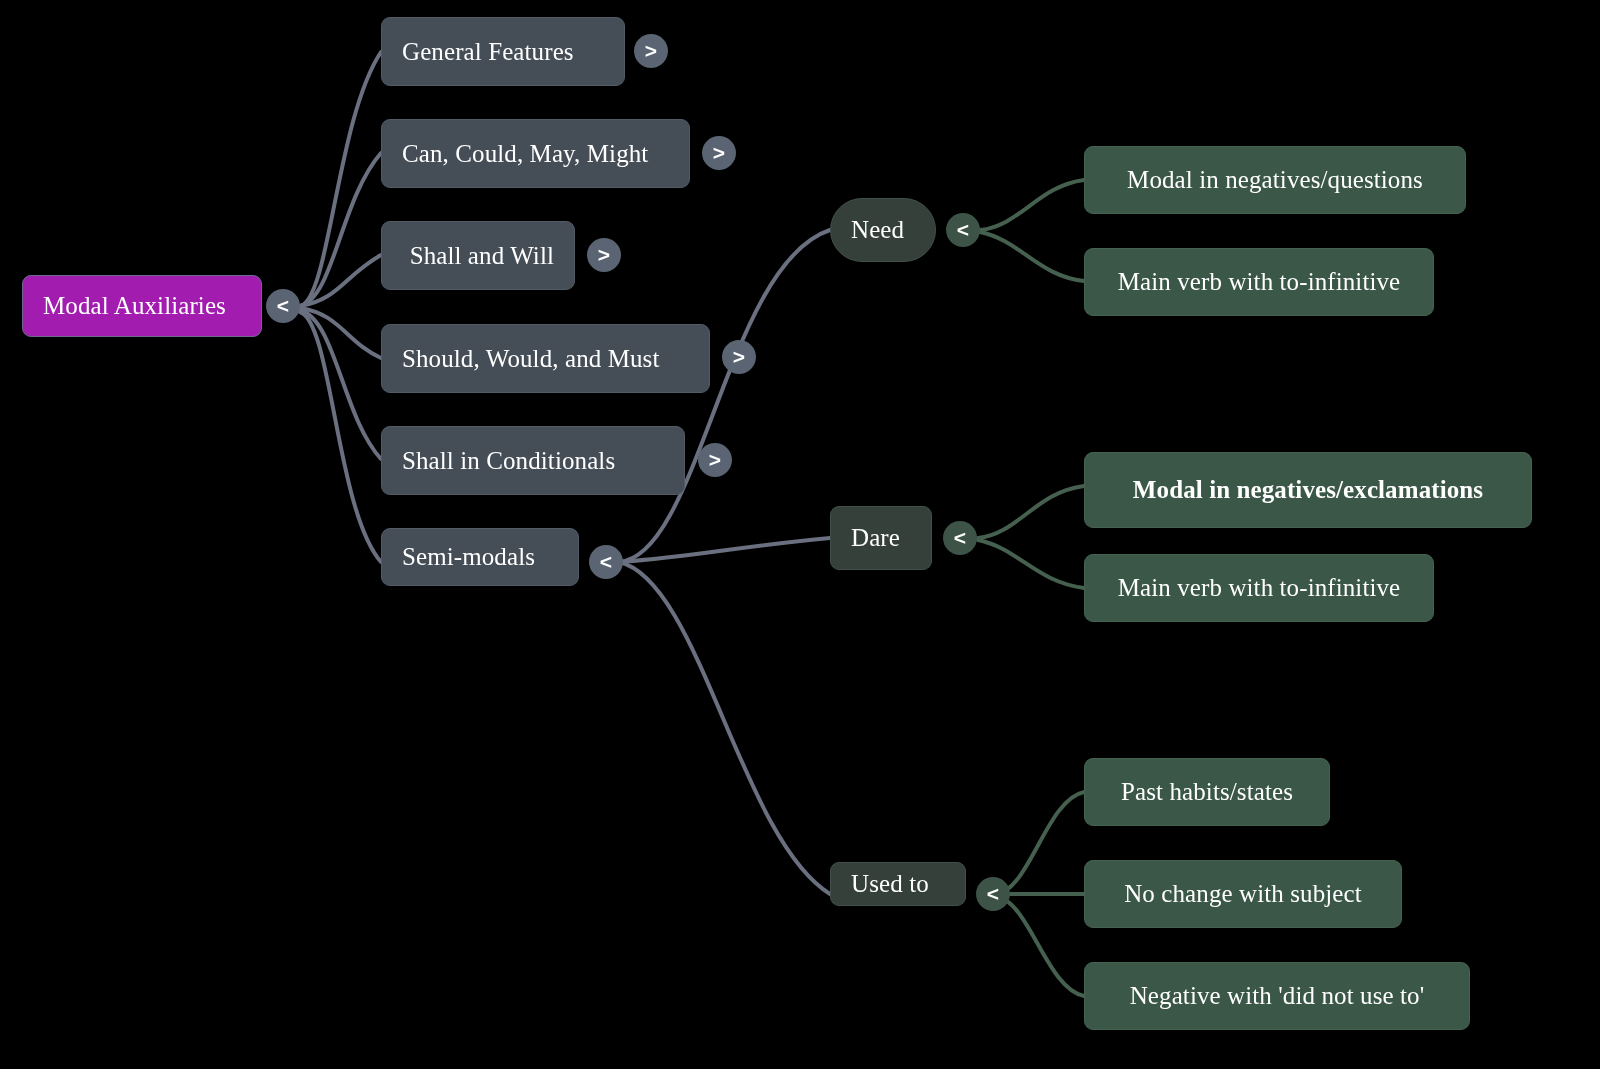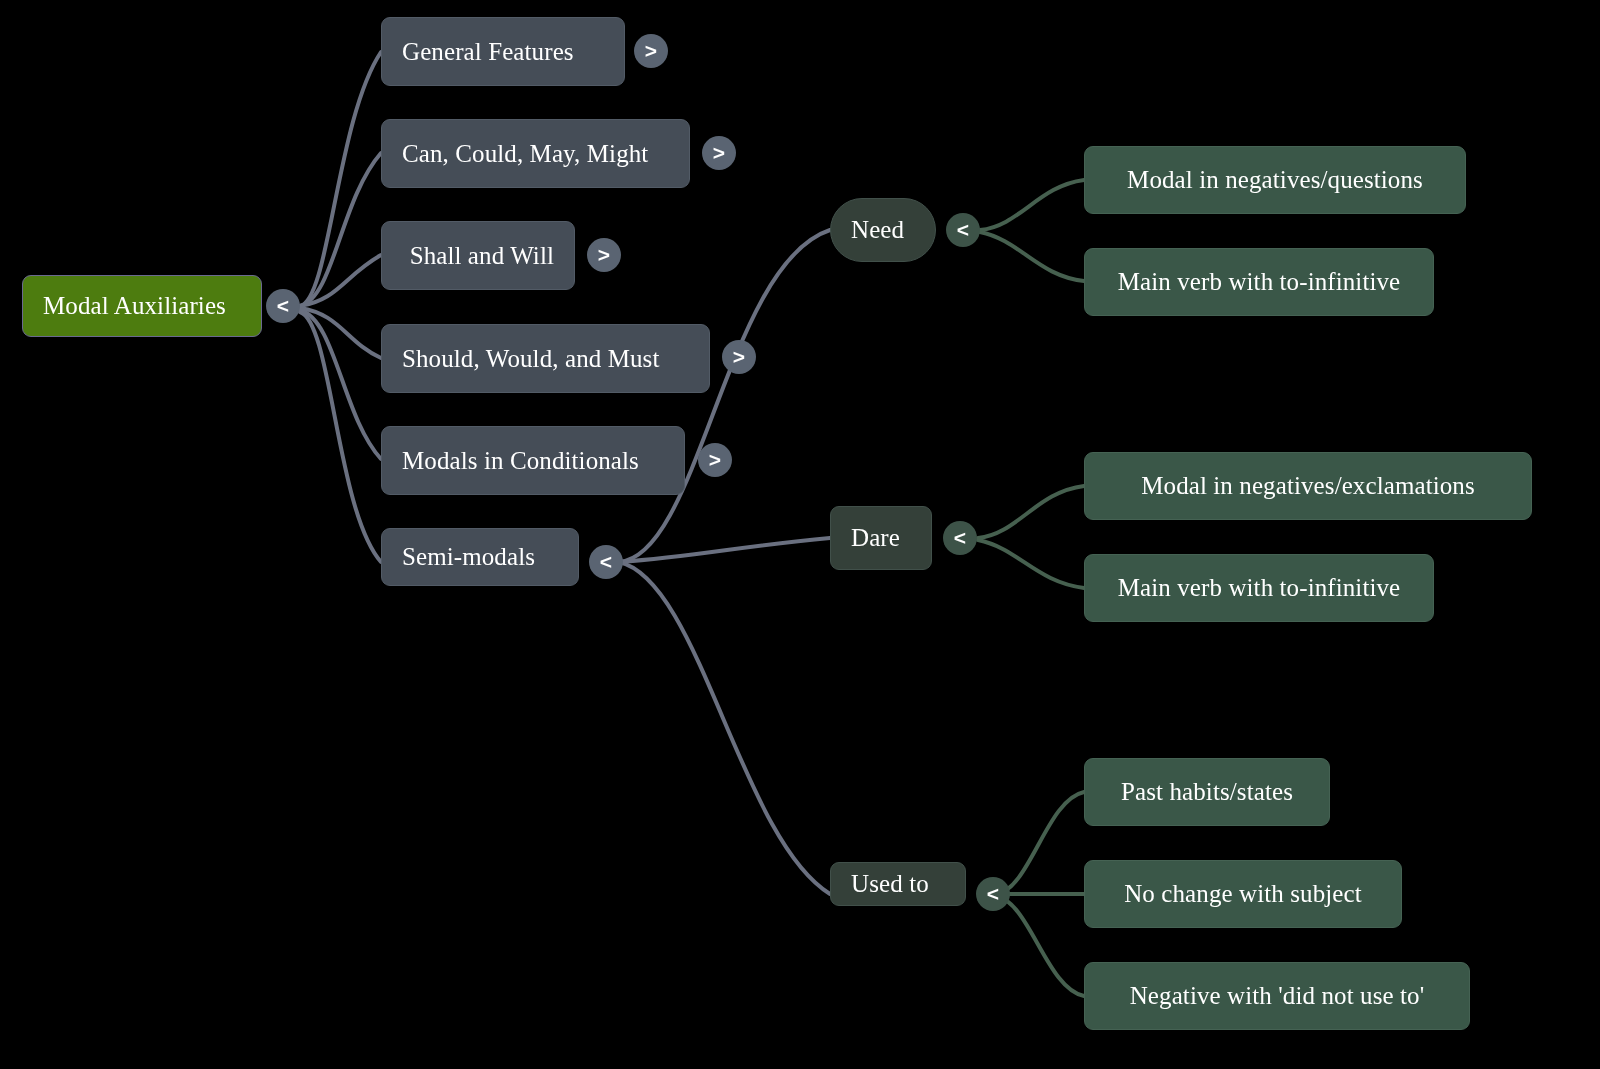--- a/index.html
+++ b/index.html
@@ -30,21 +30,21 @@
     border-radius: 9px;
     color: #ffffff;
     font-size: 25px;
     line-height: 1.1;
     letter-spacing: 0.1px;
     padding: 0 20px;
     white-space: nowrap;
     border: 1px solid rgba(255,255,255,0.06);
   }
   .node.root {
-    background: #4d7c0f;
+    background: #a21caf;
     border: 1px solid #6a6a90;
   }
   .node.branch {
     background: #454d57;
     border: 1px solid #525b66;
   }
   .node.semi {
     background: #344039;
     border: 1px solid #41504a;
   }
@@ -130,21 +130,21 @@
   </div>
 
   <div class="node branch" style="left:381px; top:324px; width:329px; height:69px;">
     <span>Should, Would, and Must</span>
   </div>
   <div class="toggle slate" style="left:722px; top:340px;">
     <span class="glyph">&gt;</span>
   </div>
 
   <div class="node branch" style="left:381px; top:426px; width:304px; height:69px;">
-    <span>Modals in Conditionals</span>
+    <span>Shall in Conditionals</span>
   </div>
   <div class="toggle slate" style="left:698px; top:443px;">
     <span class="glyph">&gt;</span>
   </div>
 
   <div class="node branch" style="left:381px; top:528px; width:198px; height:58px;">
     <span>Semi-modals</span>
   </div>
   <div class="toggle slate" style="left:589px; top:545px;">
     <span class="glyph">&lt;</span>
@@ -164,21 +164,21 @@
     <span>Main verb with to-infinitive</span>
   </div>
 
   <div class="node semi" style="left:830px; top:506px; width:102px; height:64px;">
     <span>Dare</span>
   </div>
   <div class="toggle green" style="left:943px; top:521px;">
     <span class="glyph">&lt;</span>
   </div>
 
-  <div class="node leaf" style="left:1084px; top:452px; width:448px; height:68px;">
+  <div class="node leaf" style="left:1084px; top:452px; width:448px; height:76px;font-weight:bold;">
     <span>Modal in negatives/exclamations</span>
   </div>
   <div class="node leaf" style="left:1084px; top:554px; width:350px; height:68px;">
     <span>Main verb with to-infinitive</span>
   </div>
 
   <div class="node semi" style="left:830px; top:862px; width:136px; height:44px;">
     <span>Used to</span>
   </div>
   <div class="toggle green" style="left:976px; top:877px;">

